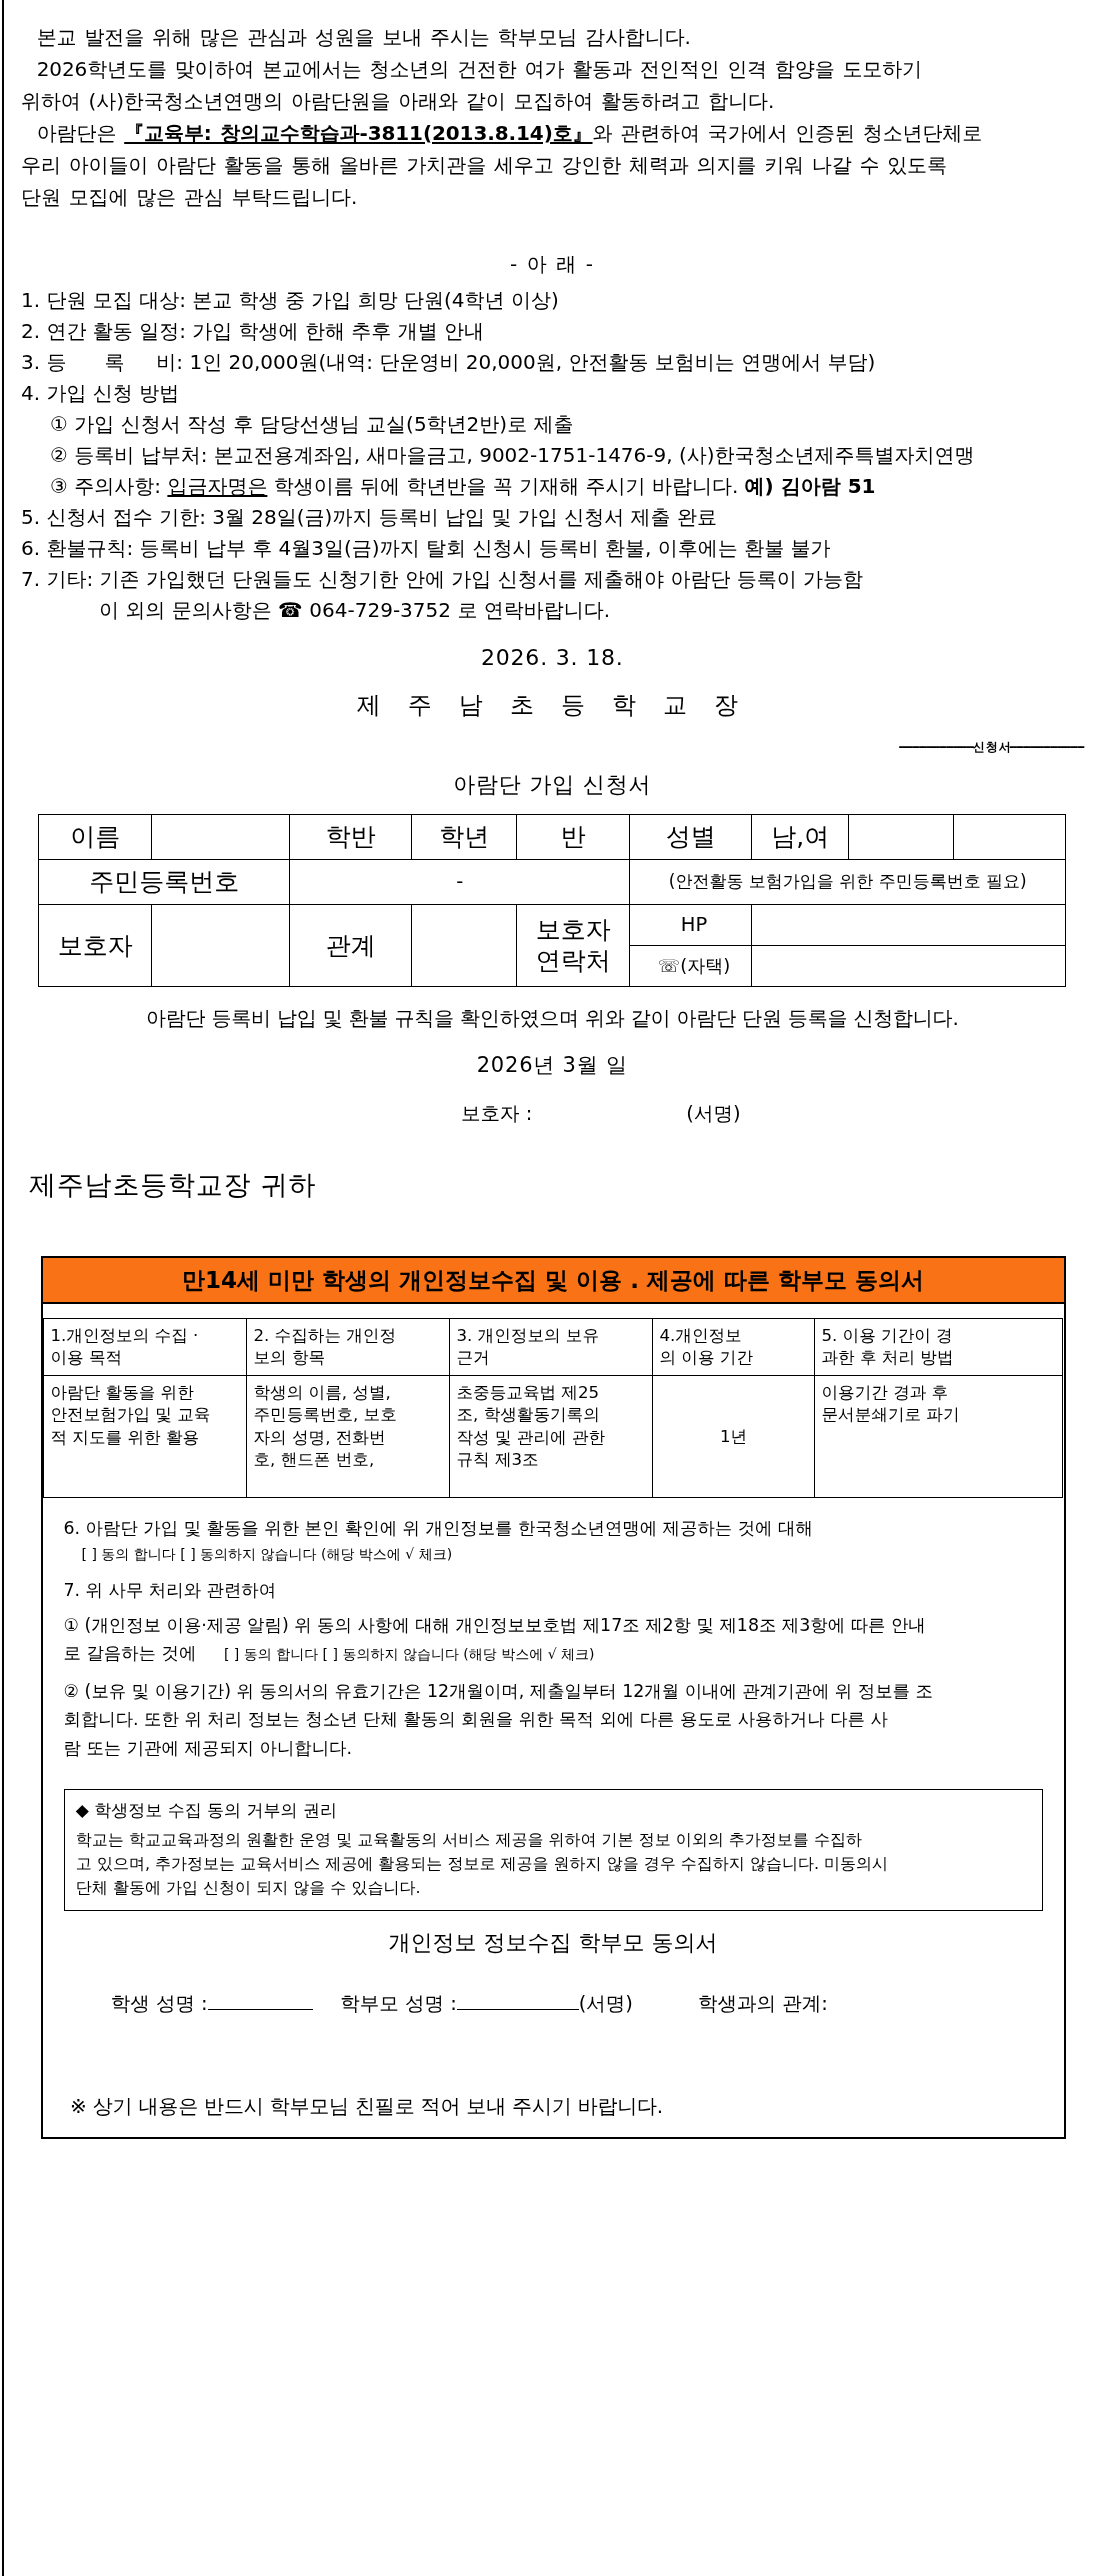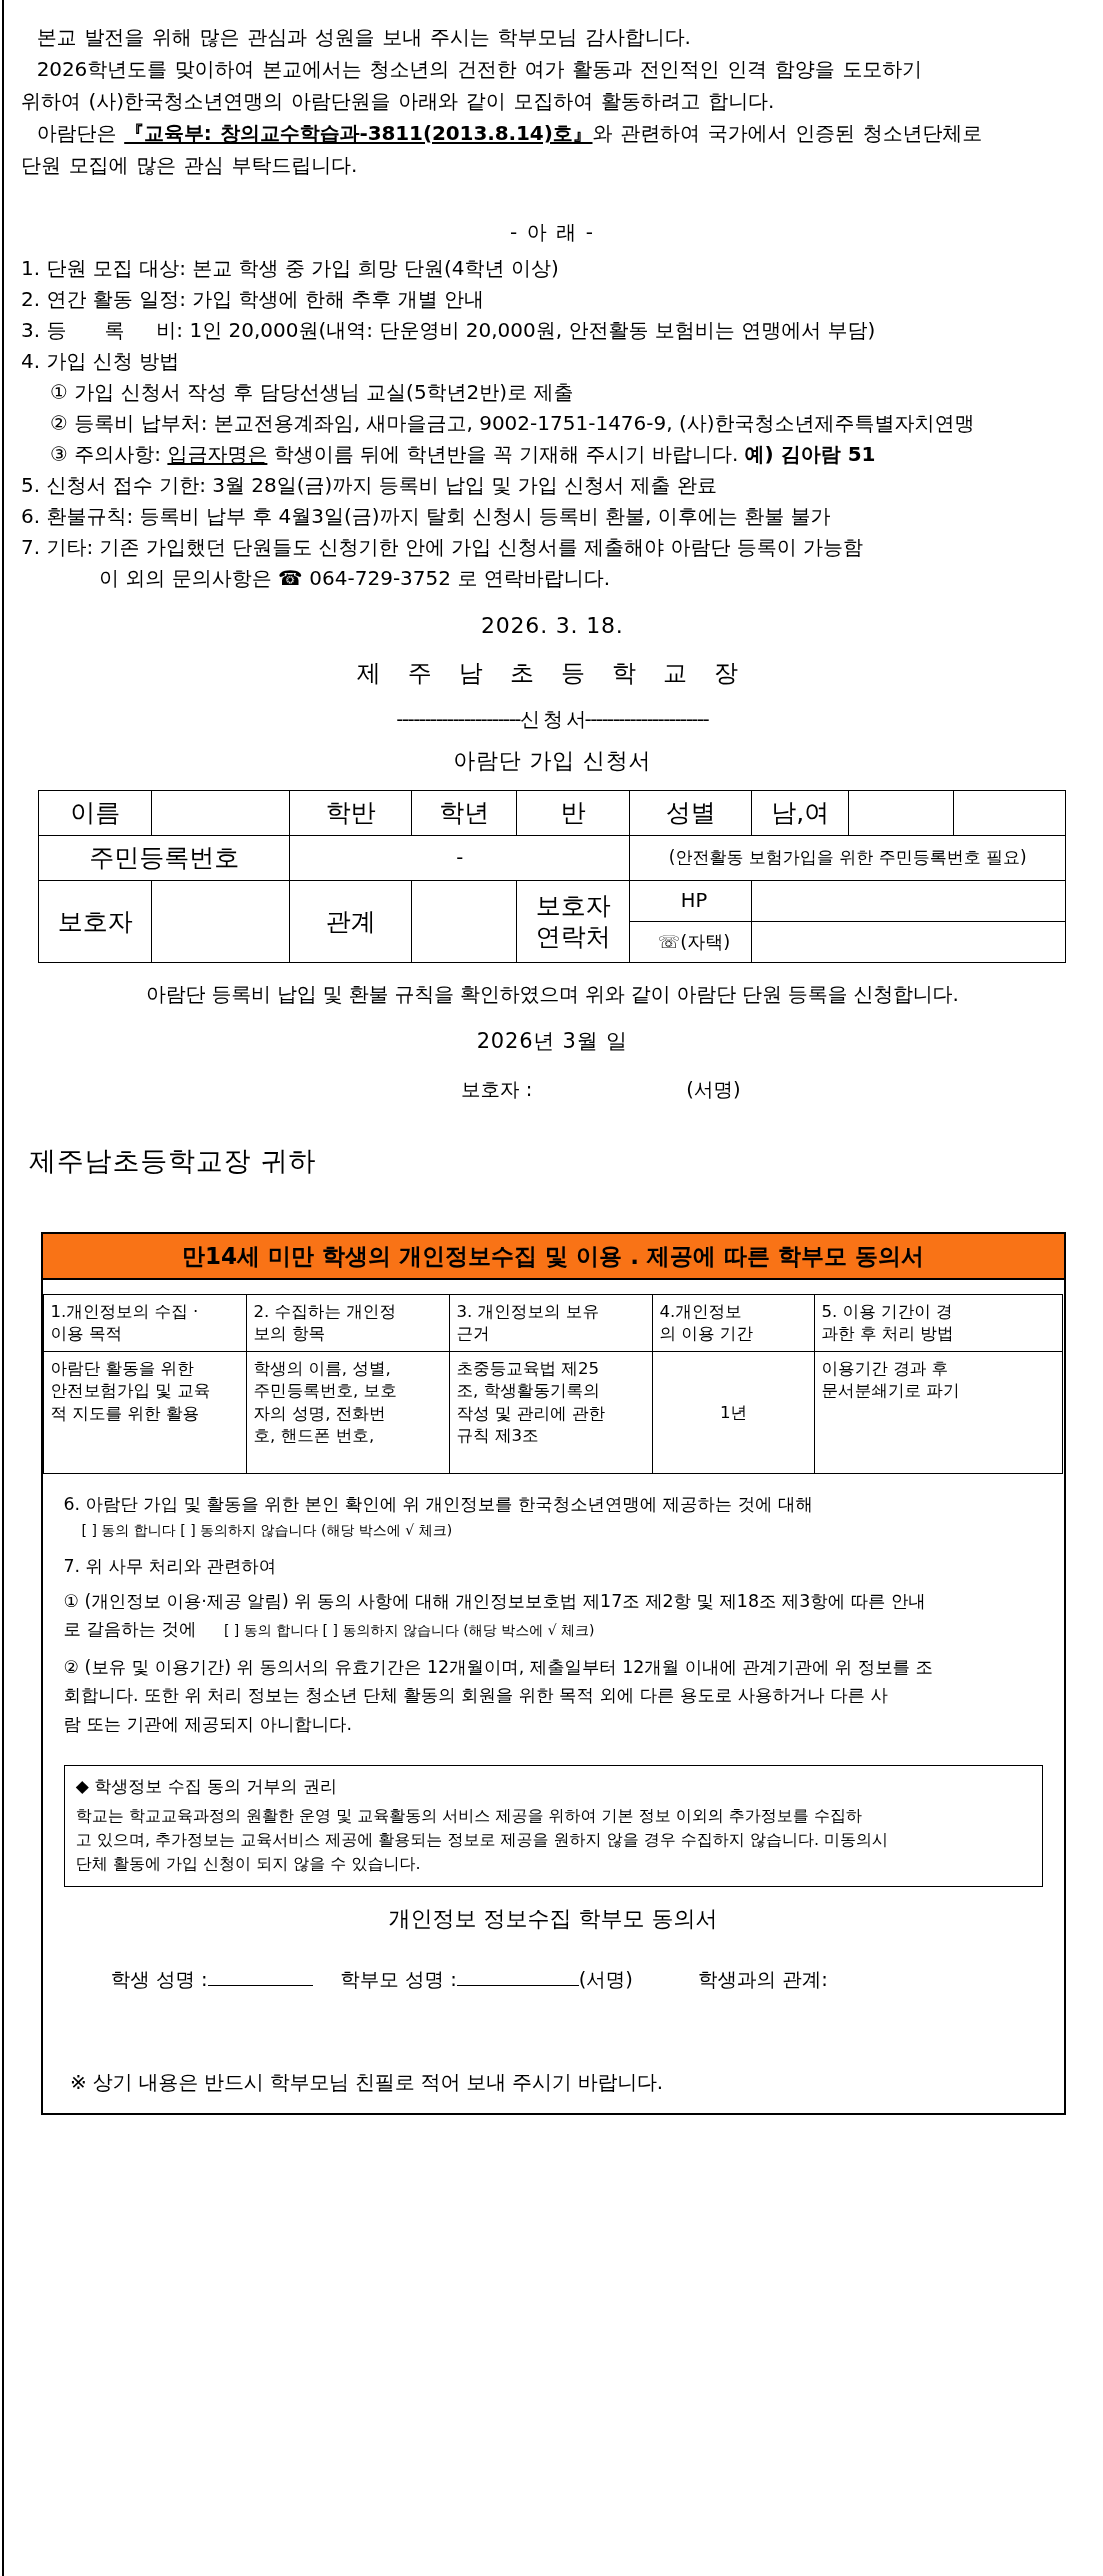--- a/index.html
+++ b/index.html
@@ -71,25 +71,26 @@
   .school-line {
     text-align: center;
     font-size: 24px;
     letter-spacing: 9.7px;
     margin-top: 24px;
     font-weight: 500;
   }
 
   
   .dash-div {
-    text-align: center;
-    font-size: 20px;
+    text-align: right;
+    font-size: 12px;
     margin-top: 24px;
     letter-spacing: -1.6px;
     white-space: pre;
+    font-weight: bold;
   }
 
   .form-title {
     text-align: center;
     font-size: 22px;
     margin-top: 21px;
     letter-spacing: 0.8px;
   }
 
   
@@ -216,20 +217,21 @@
 <body>
 
 <div class="page">
 <div class="inner">
 
   <div class="para">
     <span class="ln">  본교 발전을 위해 많은 관심과 성원을 보내 주시는 학부모님 감사합니다.</span>
     <span class="ln">  2026학년도를 맞이하여 본교에서는 청소년의 건전한 여가 활동과 전인적인 인격 함양을 도모하기</span>
     <span class="ln">위하여 (사)한국청소년연맹의 아람단원을 아래와 같이 모집하여 활동하려고 합니다.</span>
     <span class="ln"><span>  아람단은 </span><span class="u b">『교육부: 창의교수학습과-3811(2013.8.14)호』</span><span>와 관련하여 국가에서 인증된 청소년단체로</span></span>
+    <span class="ln">우리 아이들이 아람단 활동을 통해 올바른 가치관을 세우고 강인한 체력과 의지를 키워 나갈 수 있도록</span>
     <span class="ln">단원 모집에 많은 관심 부탁드립니다.</span>
   </div>
 
   <div class="spacer-md"></div>
   <div class="arae">- 아      래 -</div>
 
   <div class="nlist">
     <div class="nitem">1. 단원 모집 대상: 본교 학생 중 가입 희망 단원(4학년 이상)</div>
     <div class="nitem">2. 연간 활동 일정: 가입 학생에 한해 추후 개별 안내</div>
     <div class="nitem">3. 등      록     비: 1인 20,000원(내역: 단운영비 20,000원, 안전활동 보험비는 연맹에서 부담)</div>

